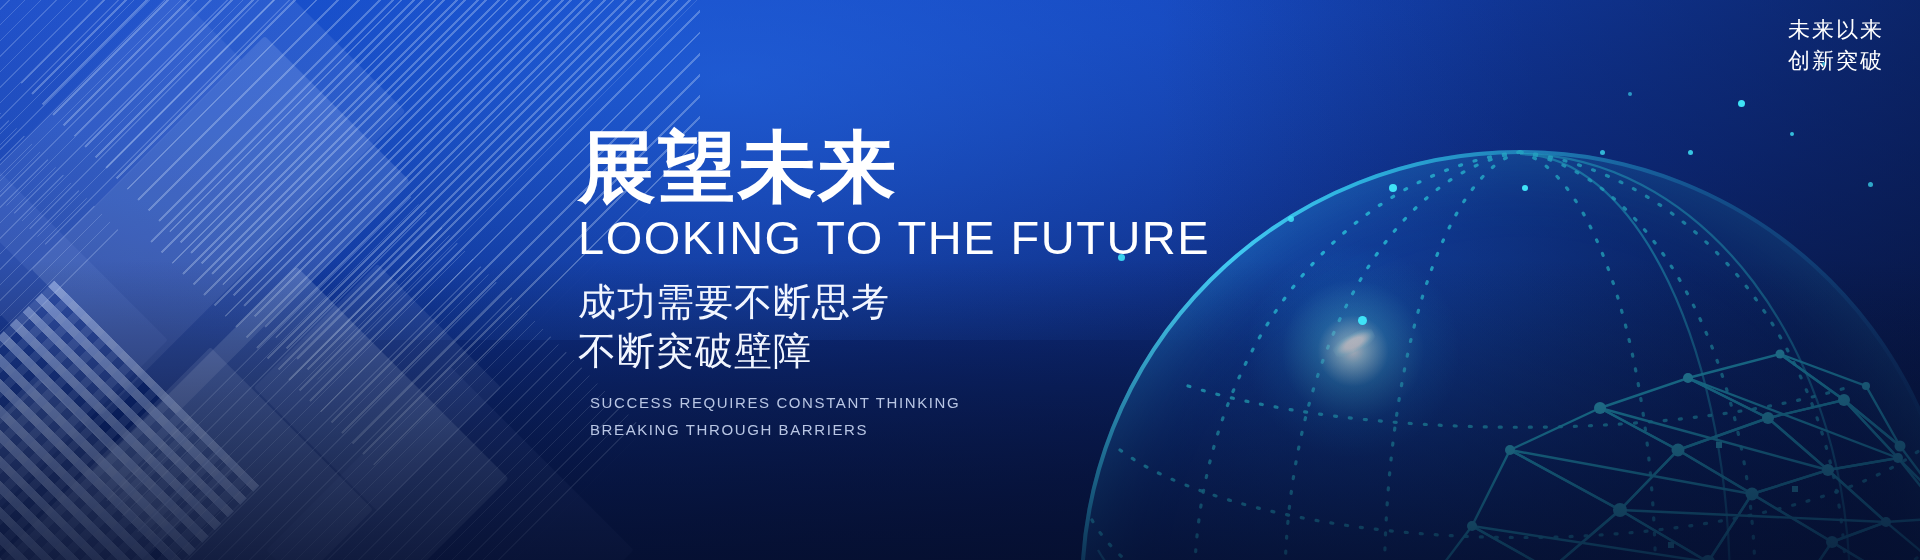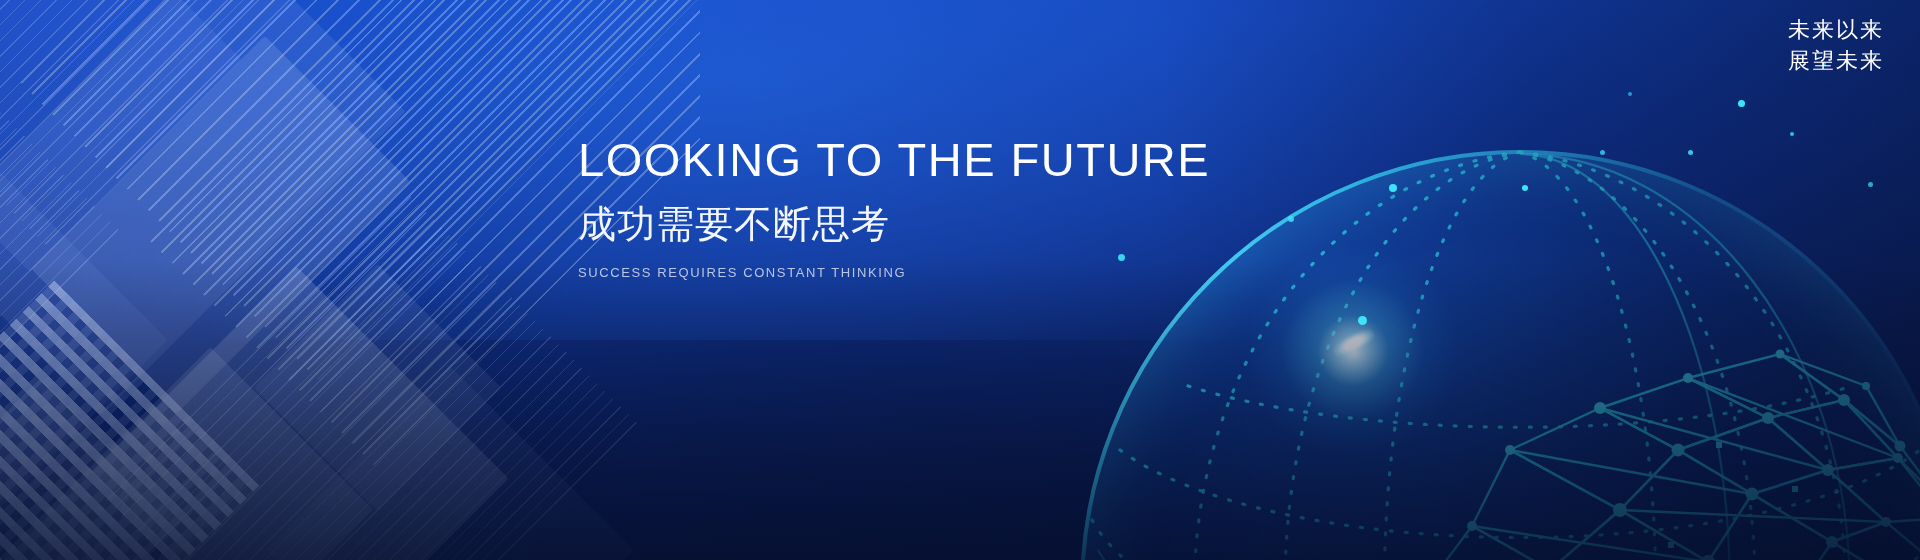--- a/index.html
+++ b/index.html
@@ -145,26 +145,26 @@
   .tagline-cn {
     font-size: 38px;
     line-height: 1.30;
     font-weight: 500;
     color: #f2f6ff;
     letter-spacing: 1px;
     margin: 0 0 12px 0;
   }
   .tagline-cn div { white-space: nowrap; }
   .tagline-en {
-    font-size: 13px;
+    font-size: 15px;
     line-height: 1.85;
     font-weight: 400;
     color: #b9c6e4;
     letter-spacing: 1.6px;
-    margin: 0;
+    margin: 12px;
   }
   .tagline-en div { white-space: nowrap; }
 
   
   .corner-slogan {
     position: absolute;
     right: 36px;
     top: 14px;
     text-align: center;
     font-size: 22px;
@@ -419,27 +419,30 @@
   <div class="sparkle" style="left:1600px; top:150px; width:5px; height:5px; opacity:.75;"></div>
   <div class="sparkle" style="left:1628px; top:92px;  width:4px; height:4px; opacity:.6;"></div>
   <div class="sparkle" style="left:1522px; top:185px; width:6px; height:6px;"></div>
   <div class="sparkle" style="left:1389px; top:184px; width:8px; height:8px;"></div>
   <div class="sparkle" style="left:1288px; top:216px; width:6px; height:6px; opacity:.85;"></div>
   <div class="sparkle" style="left:1358px; top:316px; width:9px; height:9px;"></div>
   <div class="sparkle" style="left:1118px; top:254px; width:7px; height:7px; opacity:.9;"></div>
   <div class="sparkle" style="left:1868px; top:182px; width:5px; height:5px; opacity:.7;"></div>
 
   <div class="copy">
+    <h1 class="headline">展望未来</h1>
     <div class="subhead-en">LOOKING TO THE FUTURE</div>
     <div class="tagline-cn">
       <div>成功需要不断思考</div>
+      <div>不断突破壁障</div>
     </div>
     <div class="tagline-en">
       <div>SUCCESS REQUIRES CONSTANT THINKING</div>
+      <div>BREAKING THROUGH BARRIERS</div>
     </div>
   </div>
 
   <div class="corner-slogan">
     <div>未来以来</div>
-    <div>展望未来</div>
+    <div>创新突破</div>
   </div>
 
 </div>
 
 </body></html>

